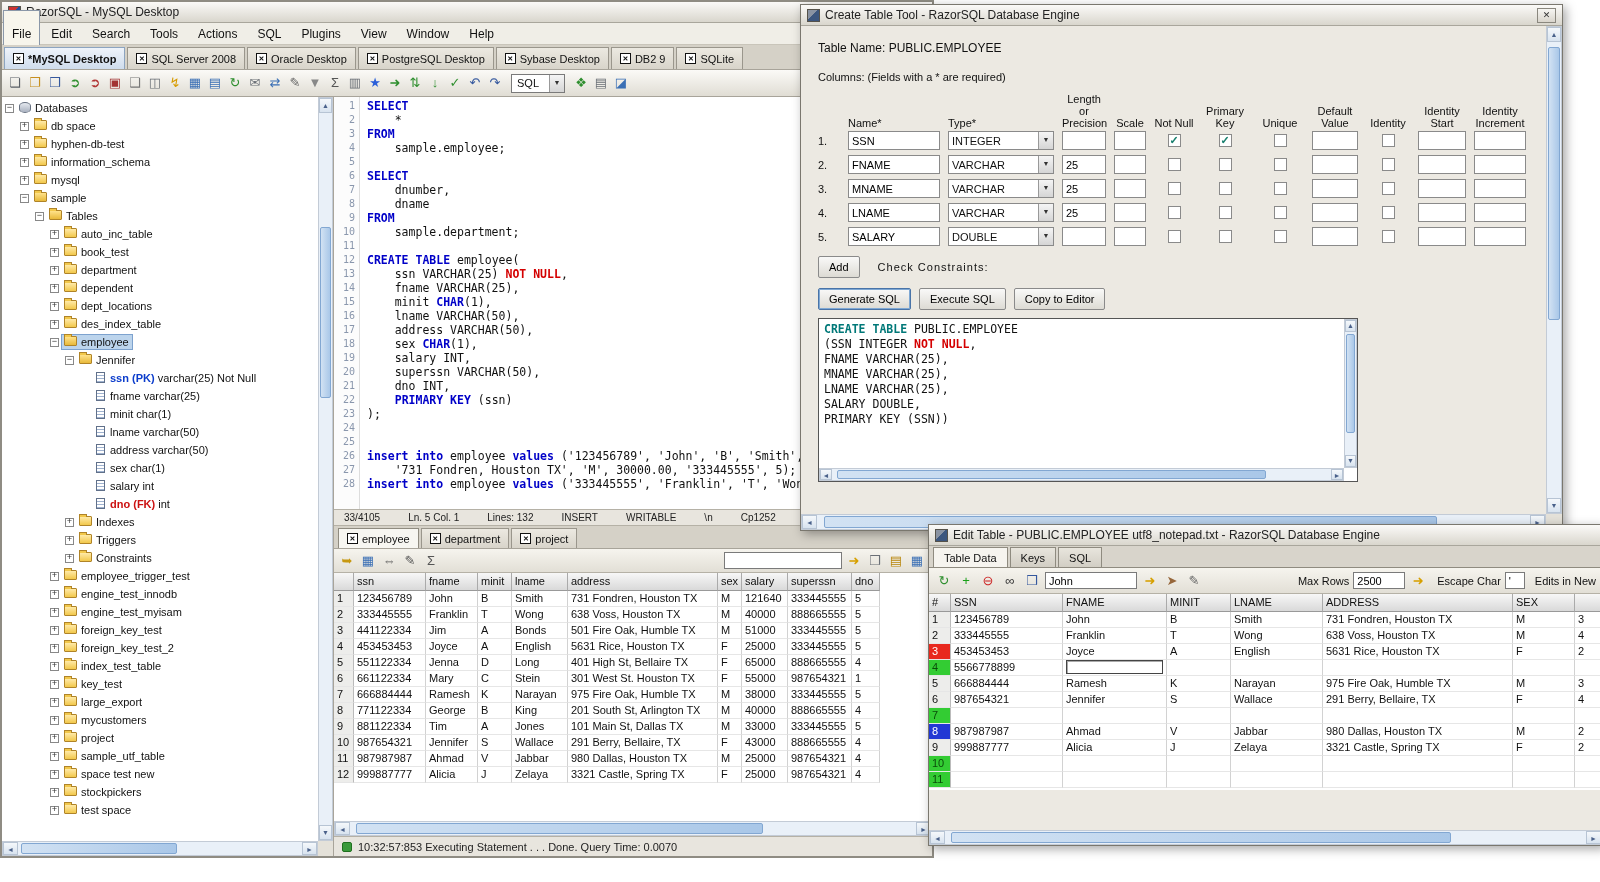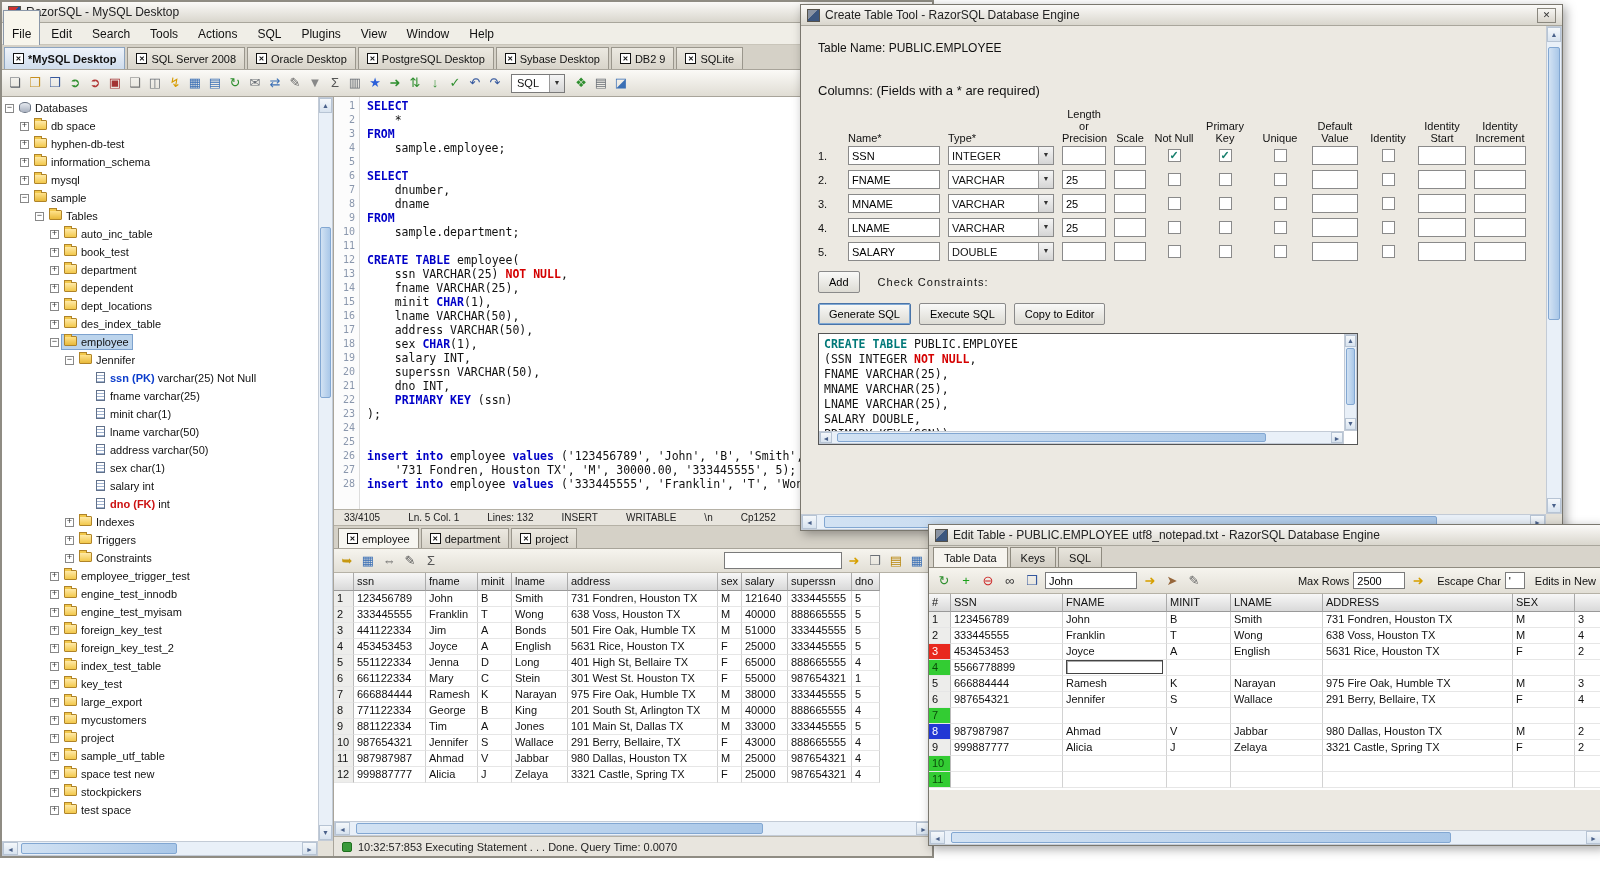--- a/index.html
+++ b/index.html
@@ -72,38 +72,38 @@
   .sbh .sbbtn{width:15px;line-height:13px;height:100%}
   .sbtrack{flex:1;position:relative}
   .sbthumb{position:absolute;background:linear-gradient(90deg,#d2e2f3,#a9c7e8);border:1px solid #82a7d2;border-radius:2px}
   .sbv .sbthumb{left:1px;right:1px}
   .sbh .sbthumb{top:1px;bottom:1px}
   .sbcorner{position:absolute;right:0;bottom:0;width:15px;height:15px;background:#e4e1d9}
   
   .win-create{left:800px;top:4px;width:763px;height:527px;z-index:3;box-shadow:3px 3px 10px rgba(0,0,0,.35)}
   .ct-body{position:absolute;left:1px;top:22px;right:17px;bottom:17px;overflow:hidden;font-size:11px}
   .ct-label{margin:14px 0 0 16px;font-size:12px}
-  .ct-note{margin:28px 0 0 16px;font-size:13px}
+  .ct-note{margin:16px 0 0 16px;font-size:11px}
   .ct-hrow{display:flex;gap:8px;margin:10px 0 2px 16px;align-items:flex-end}
   .ct-hcell{font-size:11px;white-space:pre-line;line-height:12px;text-align:center}
   .ct-hcell.lft{text-align:left}
   .ct-row{display:flex;gap:8px;margin:0 0 5px 16px;align-items:center}
   .ct-cell{display:flex;align-items:center;justify-content:center;flex:none}
   .ct-cell.lft{justify-content:flex-start}
   .ct-num{text-align:left;width:100%}
   .ct-input{height:19px;border:1px solid #8a8a8a;background:#fff;font-size:11px;padding:0 3px;width:100%}
   .ct-select{display:flex;align-items:center;height:19px;border:1px solid #8a8a8a;background:#fff;width:100%}
   .ct-seltext{flex:1;padding-left:3px;font-size:11px}
   .ct-selbtn{width:15px;height:17px;flex:none;background:linear-gradient(#f5f5f5,#d5d5d5);border-left:1px solid #999;font-size:7px;line-height:16px;text-align:center;color:#333}
   .chk{width:13px;height:13px;border:1px solid #8a8a8a;background:#fff;font-size:11px;line-height:11px;text-align:center;color:#18806e;font-weight:bold}
   .ct-actions{display:flex;align-items:center;gap:18px;margin:10px 0 0 16px}
   .btn{height:22px;padding:0 10px;background:linear-gradient(#f9f9f8,#dddbd4);border:1px solid #8a8a8a;border-radius:2px;font-size:11px;display:inline-flex;align-items:center}
   .btn.focus{border-color:#4a74a8;box-shadow:inset 0 0 0 1px #7fa8d4}
   .ct-btnrow{display:flex;gap:8px;margin:10px 0 0 16px}
-  .ct-sqlbox{position:relative;margin:8px 0 0 16px;width:540px;height:112px;border:1px solid #555;background:#fff}
+  .ct-sqlbox{position:relative;margin:8px 0 0 16px;width:540px;height:164px;border:1px solid #555;background:#fff}
   .ct-sql{position:absolute;left:0;top:0;right:13px;bottom:13px;overflow:hidden;font-family:"DejaVu Sans Mono",monospace;font-size:11.5px;padding:3px 5px}
   .ct-sqlline{height:15px;line-height:15px;white-space:pre}
   .win-sbh{position:absolute;left:0;right:16px;bottom:0;height:16px}
   .win-sbv{position:absolute;top:21px;right:0;bottom:16px;width:16px}
   .win-corner{position:absolute;right:0;bottom:0;width:16px;height:16px;background:#e4e1d9}
   
   .win-edit{left:928px;top:524px;width:675px;height:322px;z-index:4;box-shadow:3px 3px 10px rgba(0,0,0,.35);overflow:hidden}
   .et-tabs{height:22px;background:#d8d4cb;display:flex;align-items:flex-end;padding:2px 2px 0 4px;gap:2px;border-bottom:1px solid #8f8b80}
   .et-tab{height:20px;padding:0 10px;font-size:11px;display:flex;align-items:center;background:linear-gradient(#e8e5dd,#d2cec4);border:1px solid #8f8b80;border-bottom:none;white-space:nowrap}
   .et-tab.active{background:#f6f4ef}

